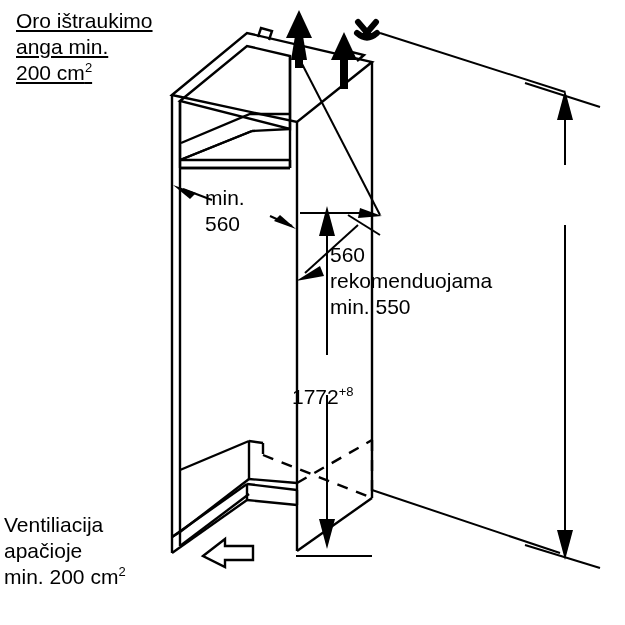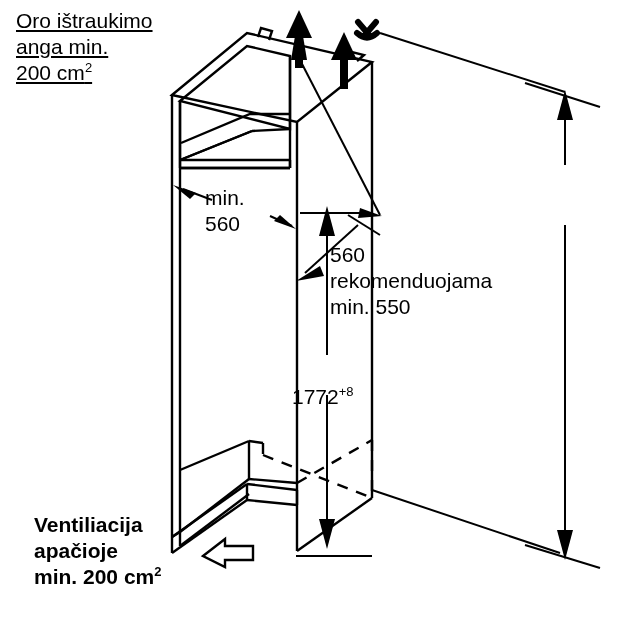--- a/index.html
+++ b/index.html
@@ -31,21 +31,21 @@
     line-height: 26px;
     white-space: pre;
     letter-spacing: 0px;
   }
   .label sup {
     font-size: 13px;
     line-height: 0;
     vertical-align: super;
   }
   #note-top-left   { left: 16px;  top: 8px; text-decoration: underline;   }
-  #note-bottom-left{ left: 34px;  top: 512px; font-weight: bold; }
+  #note-bottom-left{ left: 4px;  top: 512px; }
   #dim-width       { left: 205px; top: 185px; }
   #dim-depth       { left: 330px; top: 242px; }
   #dim-height      { left: 292px; top: 356px; margin-top: 28px; }
   #dim-max-height  { left: 532px; top: 168px; }
   #caption-units   { left: 419px; top: 588px; }
 </style>
 </head>
 <body>
 
 <div id="page">

